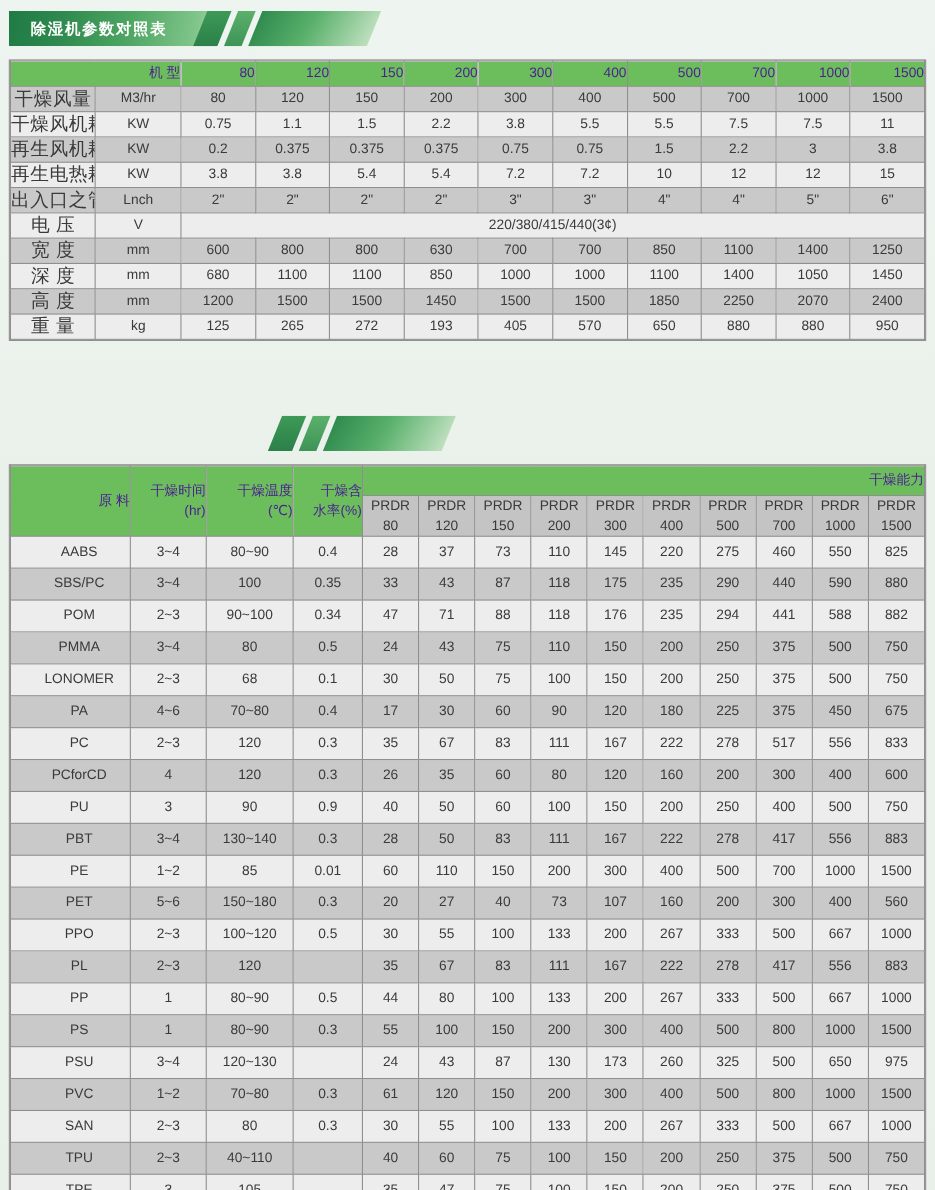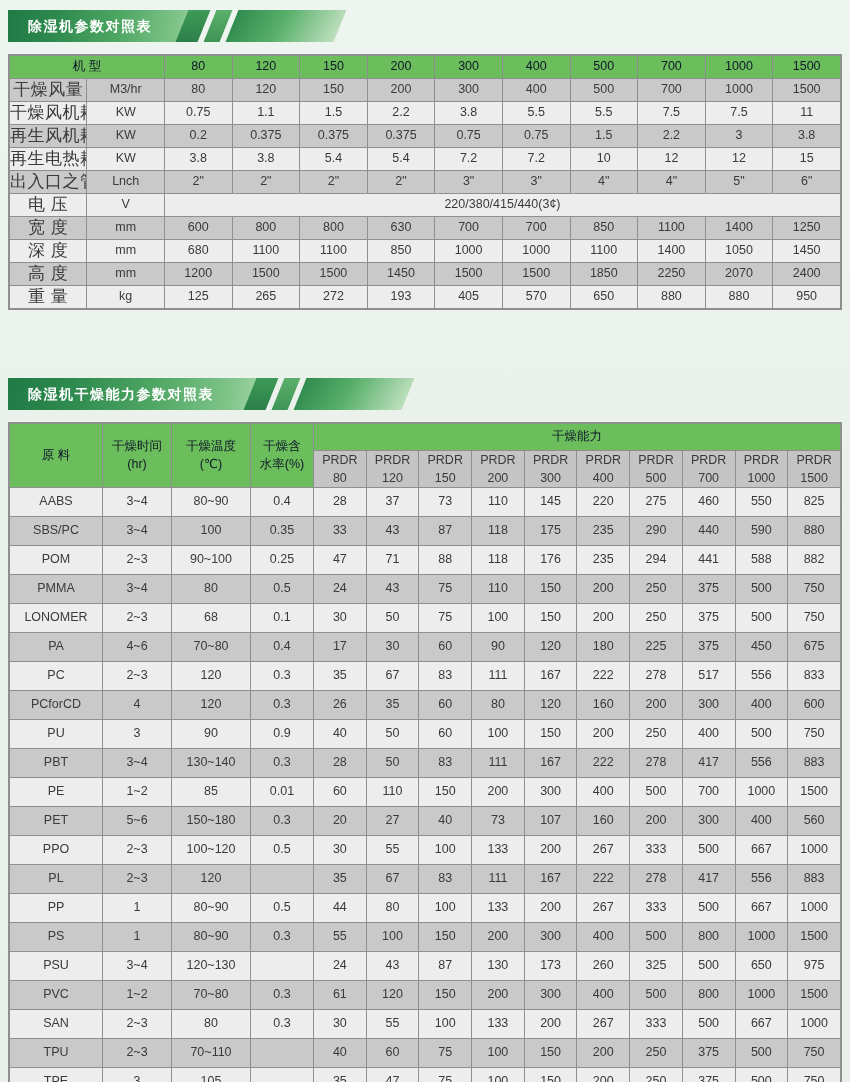--- a/index.html
+++ b/index.html
@@ -69,35 +69,35 @@
     border: 1px solid #8f8f8f;
     text-align: center;
     font-weight: normal;
     font-size: 12.5px;
     color: #3a3a3a;
     padding: 0;
     line-height: 1.25;
     white-space: nowrap;
     overflow: hidden;
   }
-  .hd-green { background: #6cbe5c; color: #0f172a; }
+  .hd-green { background: #6cbe5c; color: #4c1d95; text-align: right; }
   .hd-gray  { background: #c4c4c4; }
   .row-dark  td { background: #c9c9c9; }
   .row-light td { background: #ededed; }
   .cell-label { font-size: 17px; letter-spacing: 0.5px; }
 
   
   #table1 td { height: 22px; }
   #table1 .c-name { width: 148px; }
   #table1 .c-unit { width: 54px; }
   #table1 .c-val  { width: 64px; }
 
   
   #table2 td { height: 28px; }
-  #table2 .c-mat  { width: 92px; }
+  #table2 .c-mat  { width: 92px; padding-left: 16px; }
   #table2 .c-time { width: 68px; margin-top: 44px; }
   #table2 .c-temp { width: 78px; }
   #table2 .c-wet  { width: 62px; }
   #table2 .c-cap  { width: 55px; }
   .prdr-top, .prdr-bot { display: block; line-height: 1.45; }
   .two-line { line-height: 1.4; }
   .two-line span { display: block; }
   .span-head { height: 26px !important; font-size: 12.5px; }
   .spacer { height: 58px; }
 </style>
@@ -260,21 +260,20 @@
           <td class="c-val">880</td>
           <td class="c-val">950</td>
         </tr>
       </tbody>
   </table>
 </div>
 
 <div class="spacer"></div>
 
 <div class="banner-wrap">
-  <div class="banner">除湿机干燥能力参数对照表</div>
   <div class="stripes" id="stripes2" style="left: 242px;">
     <div class="stripe s1"></div>
     <div class="stripe s2"></div>
     <div class="stripe s3"></div>
   </div>
 </div>
 
 <div class="table-wrap">
   <table id="table2">
     <tbody id="t2-body">
@@ -365,21 +364,21 @@
           <td class="c-cap">235</td>
           <td class="c-cap">290</td>
           <td class="c-cap">440</td>
           <td class="c-cap">590</td>
           <td class="c-cap">880</td>
         </tr>
         <tr class="row-light">
           <td class="c-mat">POM</td>
           <td class="c-time">2~3</td>
           <td class="c-temp">90~100</td>
-          <td class="c-wet">0.25</td>
+          <td class="c-wet">0.34</td>
           <td class="c-cap">47</td>
           <td class="c-cap">71</td>
           <td class="c-cap">88</td>
           <td class="c-cap">118</td>
           <td class="c-cap">176</td>
           <td class="c-cap">235</td>
           <td class="c-cap">294</td>
           <td class="c-cap">441</td>
           <td class="c-cap">588</td>
           <td class="c-cap">882</td>
@@ -636,21 +635,21 @@
           <td class="c-cap">200</td>
           <td class="c-cap">267</td>
           <td class="c-cap">333</td>
           <td class="c-cap">500</td>
           <td class="c-cap">667</td>
           <td class="c-cap">1000</td>
         </tr>
         <tr class="row-dark">
           <td class="c-mat">TPU</td>
           <td class="c-time">2~3</td>
-          <td class="c-temp">70~110</td>
+          <td class="c-temp">40~110</td>
           <td class="c-wet"></td>
           <td class="c-cap">40</td>
           <td class="c-cap">60</td>
           <td class="c-cap">75</td>
           <td class="c-cap">100</td>
           <td class="c-cap">150</td>
           <td class="c-cap">200</td>
           <td class="c-cap">250</td>
           <td class="c-cap">375</td>
           <td class="c-cap">500</td>

